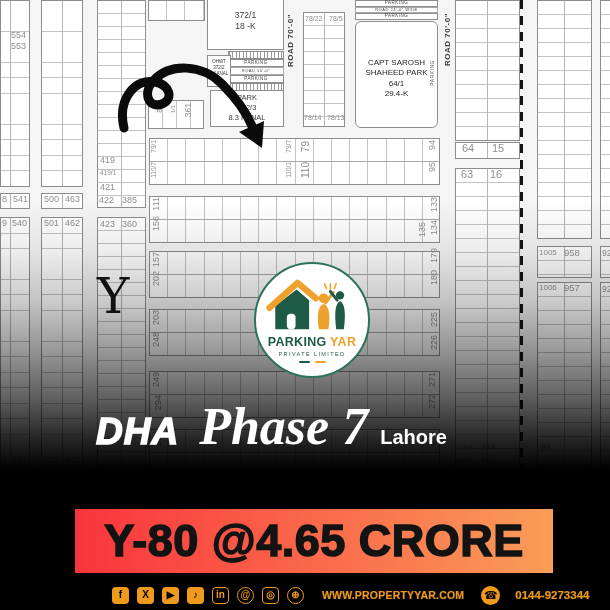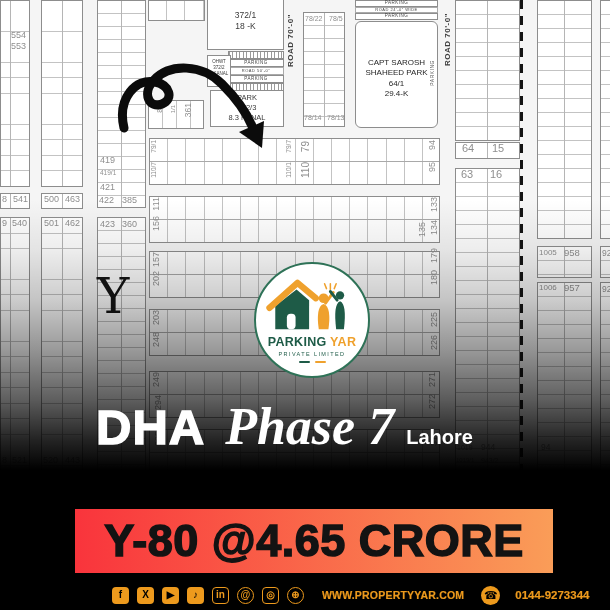--- a/index.html
+++ b/index.html
@@ -42,21 +42,21 @@
         background:#fff;border:2px solid #2e7257;z-index:5;box-sizing:border-box;
         display:flex;flex-direction:column;align-items:center;justify-content:center;}
   .logoname{font-size:12.5px;font-weight:bold;letter-spacing:.3px;line-height:1;margin-top:1px;}
   .logoname .g{color:#1E5B47;} .logoname .o{color:#EFA12D;}
   .logosub{font-size:5.5px;letter-spacing:1.4px;color:#1E5B47;margin-top:2px;}
   .logodashes{display:flex;gap:5px;margin-top:4px;}
   .logodashes i{display:block;width:11px;height:2.5px;border-radius:2px;}
   .logodashes .g{background:#1E5B47;} .logodashes .o{background:#EFA12D;}
   
   .headline{position:absolute;left:96px;top:397px;z-index:6;color:#fff;white-space:nowrap;}
-  .dha{font-size:49px;font-weight:bold;letter-spacing:1px;-webkit-text-stroke:1.5px #fff;}
+  .dha{font-size:37px;font-weight:bold;letter-spacing:1px;font-style:italic;-webkit-text-stroke:1.5px #fff;}
   .phase{font-family:Liberation Serif, serif;font-style:italic;font-weight:bold;font-size:52px;margin-left:20px;}
   .city{font-size:20px;font-weight:bold;margin-left:12px;}
   
   .band{position:absolute;z-index:6;display:flex;align-items:center;justify-content:center;
         color:#131313;font-weight:bold;white-space:nowrap;}
   .band1{left:99px;top:453px;width:431px;height:56px;font-size:37px;letter-spacing:1px;
          -webkit-text-stroke:1.3px #131313;
          background:linear-gradient(90deg,#f93c42,#f9964f);}
   .band2{left:75px;top:509px;width:478px;height:64px;font-size:45px;letter-spacing:.5px;
          -webkit-text-stroke:1.5px #131313;

